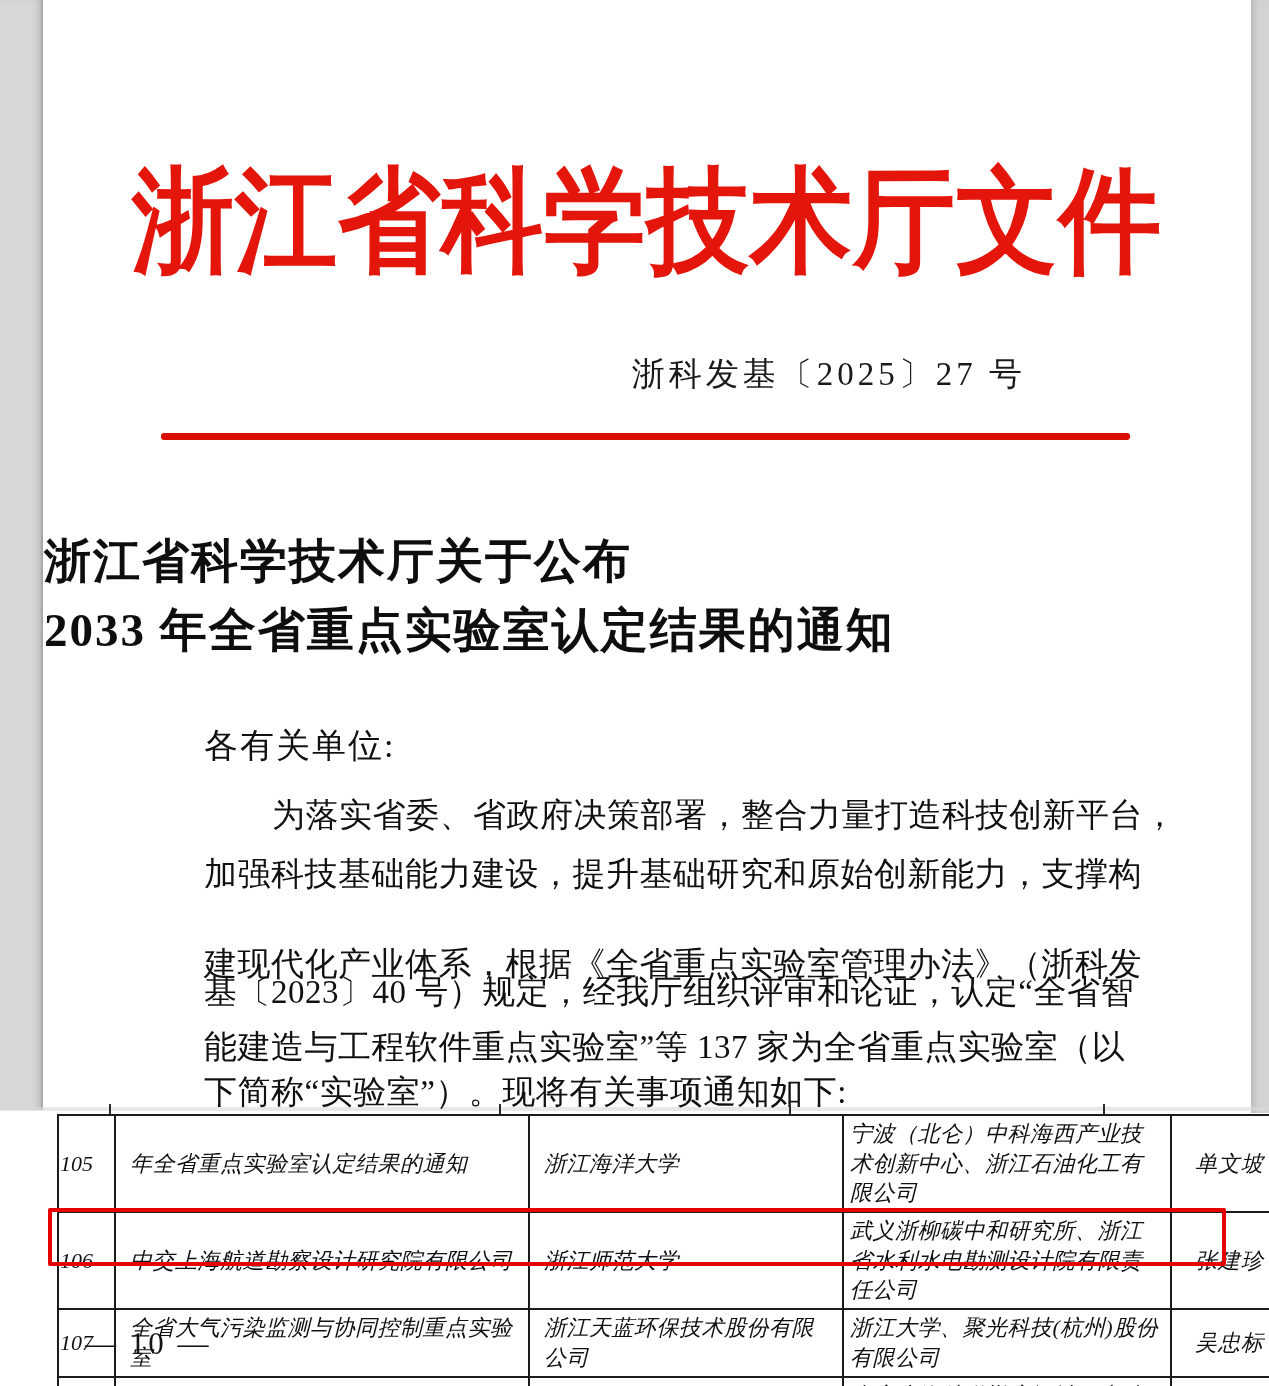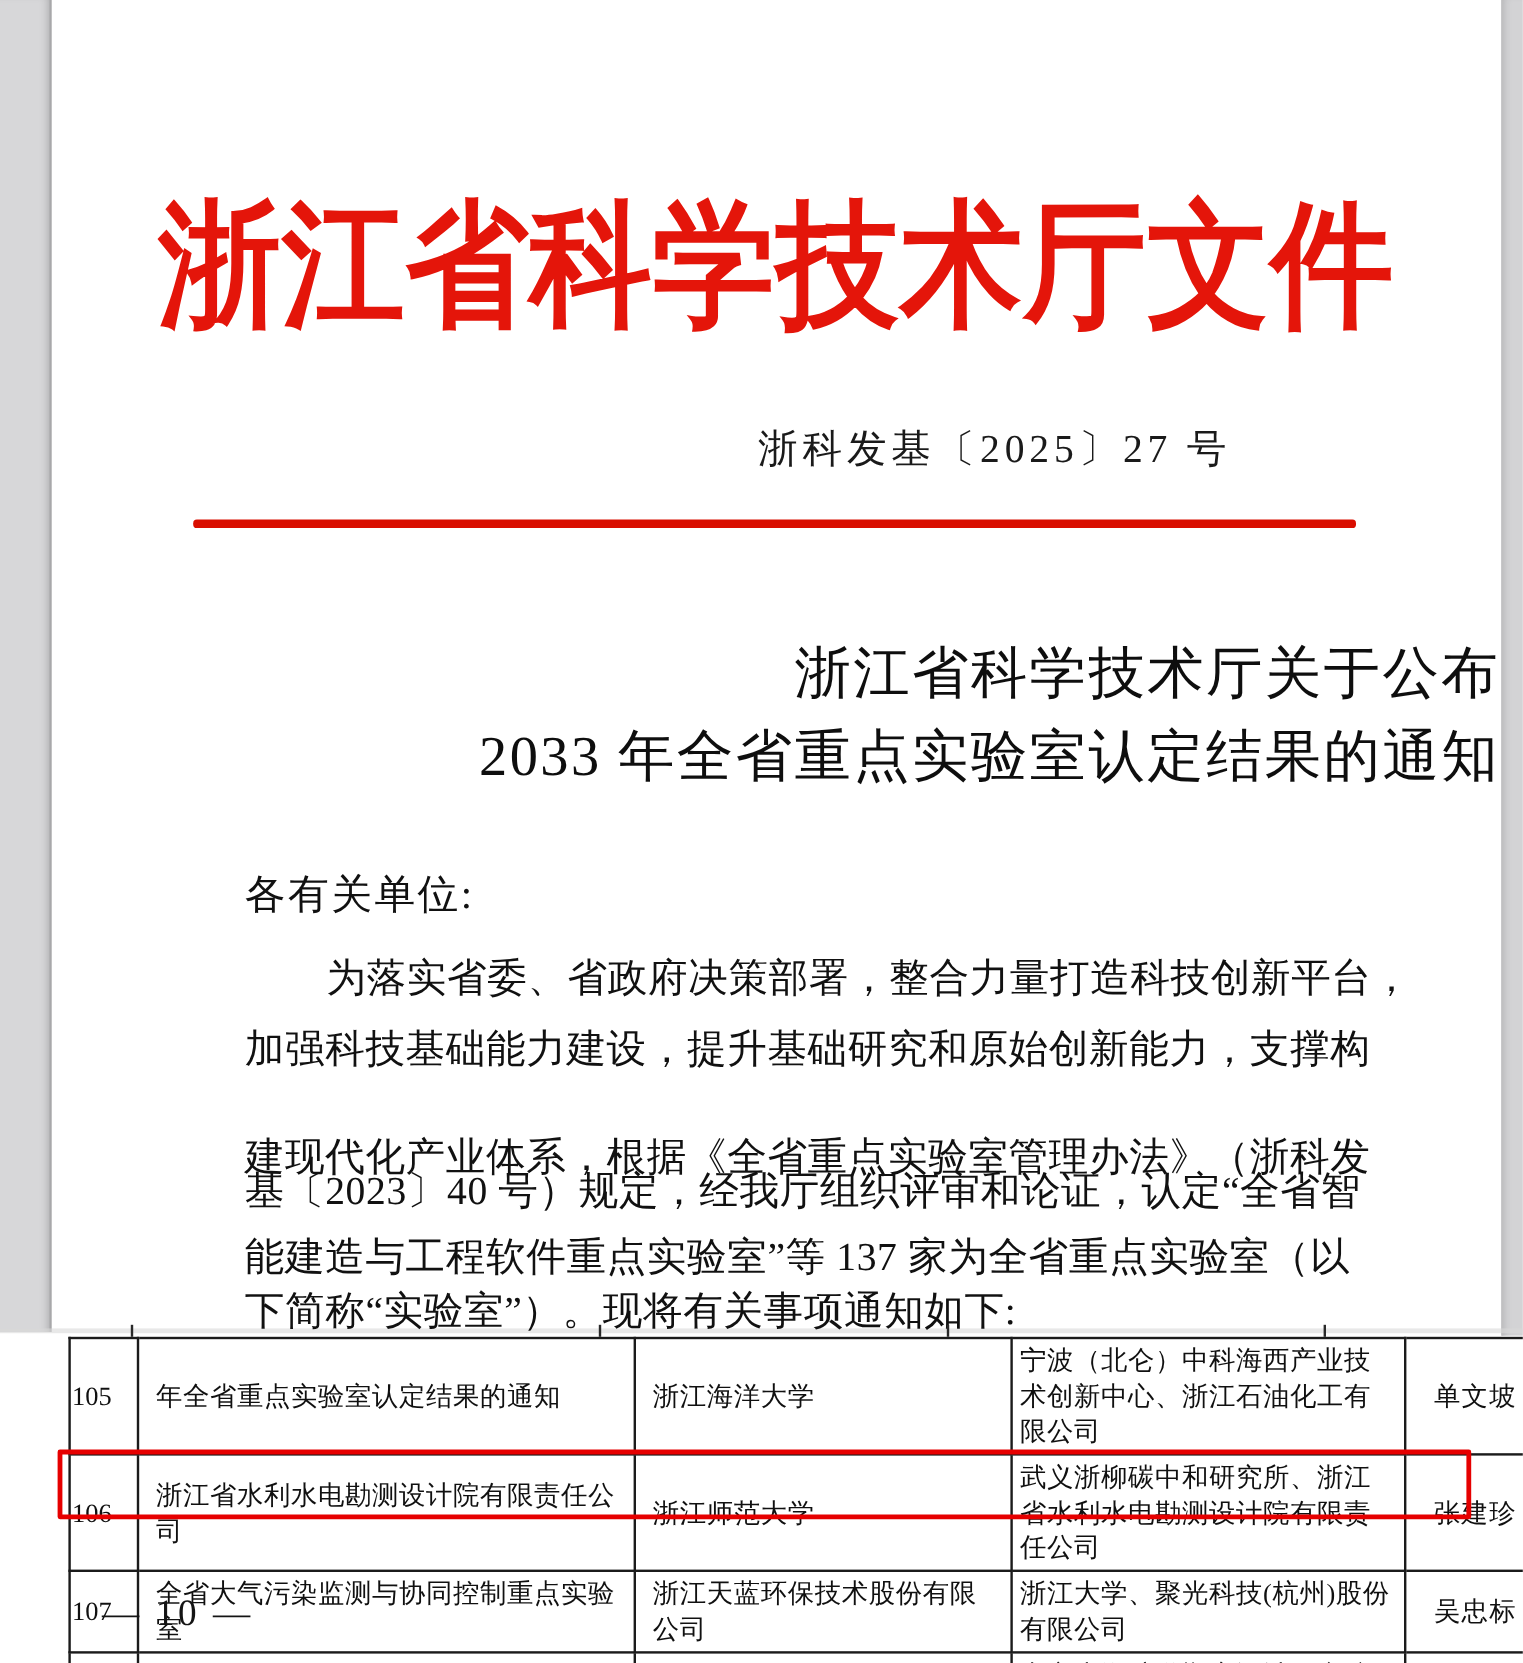--- a/index.html
+++ b/index.html
@@ -51,22 +51,22 @@
   }
   .red-rule {
     left: 161px; top: 433px; width: 969px; height: 7px;
     background: #d90e00;
     border-radius: 3px;
   }
 
   
   .notice-title {
     left: 44px; width: 1206px;
-    text-align: right;
-    font-size: 47px; font-weight: normal; color: #0e0e0e;
+    text-align: left;
+    font-size: 47px; font-weight: bold; color: #0e0e0e;
     letter-spacing: 2px; white-space: nowrap;
   }
   .notice-title.l1 { top: 530px; }
   .notice-title.l2 { top: 599px; }
 
   
   .salutation {
     left: 204px; top: 723px;
     font-size: 34px; letter-spacing: 2px; white-space: nowrap;
   }
@@ -81,20 +81,21 @@
   table.results {
     border-collapse: collapse; table-layout: fixed;
     width: 1160px;
     background: #fff;
   }
   table.results td {
     border: 2px solid #1b1b1b;
     font-size: 22px; color: #101010;
     vertical-align: middle;
     overflow: hidden;
+    font-style: italic;
   }
   td.c-no   { width: 53px;  text-align: left; }
   td.c-lab  { width: 390px; padding: 2px 8px 2px 14px; letter-spacing: 0.5px; }
   td.c-inst { width: 290px; padding: 2px 8px 2px 14px; letter-spacing: 0.5px; border-radius: 30px; }
   td.c-part { width: 314px; padding: 3px 6px; font-size: 18px; line-height: 1.35; letter-spacing: 0.5px; }
   td.c-dir  { width: 113px; text-align: center; letter-spacing: 1px; }
   tr.r { height: 50px; }
 
   .col-stub {
     top: 1104px; width: 2px; height: 11px;
@@ -149,21 +150,21 @@
     <tbody>
       <tr class="r">
         <td class="c-no">105</td>
         <td class="c-lab">年全省重点实验室认定结果的通知</td>
         <td class="c-inst">浙江海洋大学</td>
         <td class="c-part">宁波（北仑）中科海西产业技术创新中心、浙江石油化工有限公司</td>
         <td class="c-dir">单文坡</td>
       </tr>
       <tr class="r">
         <td class="c-no">106</td>
-        <td class="c-lab">浙江省水利水电勘测设计院有限责任公司</td>
+        <td class="c-lab">中交上海航道勘察设计研究院有限公司</td>
         <td class="c-inst">浙江师范大学</td>
         <td class="c-part">武义浙柳碳中和研究所、浙江省水利水电勘测设计院有限责任公司</td>
         <td class="c-dir">张建珍</td>
       </tr>
       <tr class="r">
         <td class="c-no">107</td>
         <td class="c-lab">全省大气污染监测与协同控制重点实验室</td>
         <td class="c-inst">浙江天蓝环保技术股份有限公司</td>
         <td class="c-part">浙江大学、聚光科技(杭州)股份有限公司</td>
         <td class="c-dir">吴忠标</td>

